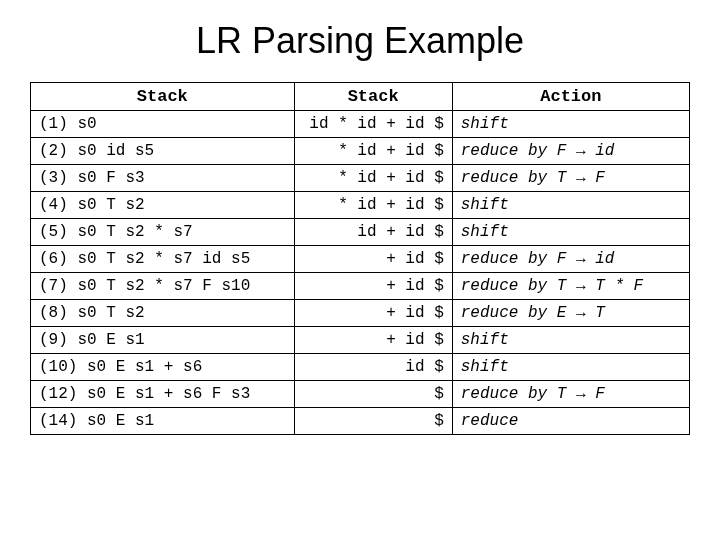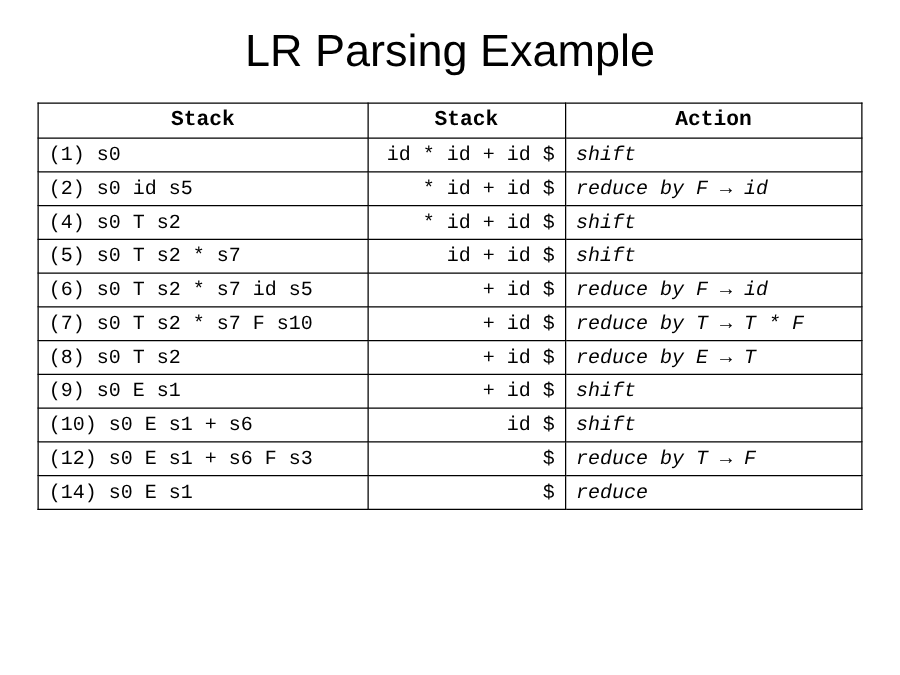--- a/index.html
+++ b/index.html
@@ -74,20 +74,25 @@
           <td class="stack">(1) s0</td>
           <td class="input">id * id + id $</td>
           <td class="action">shift</td>
         </tr>
         <tr>
           <td class="stack">(2) s0 id s5</td>
           <td class="input">* id + id $</td>
           <td class="action">reduce by F → id</td>
         </tr>
         <tr>
+          <td class="stack">(3) s0 F s3</td>
+          <td class="input">* id + id $</td>
+          <td class="action">reduce by T → F</td>
+        </tr>
+        <tr>
           <td class="stack">(4) s0 T s2</td>
           <td class="input">* id + id $</td>
           <td class="action">shift</td>
         </tr>
         <tr>
           <td class="stack">(5) s0 T s2 * s7</td>
           <td class="input">id + id $</td>
           <td class="action">shift</td>
         </tr>
         <tr>

